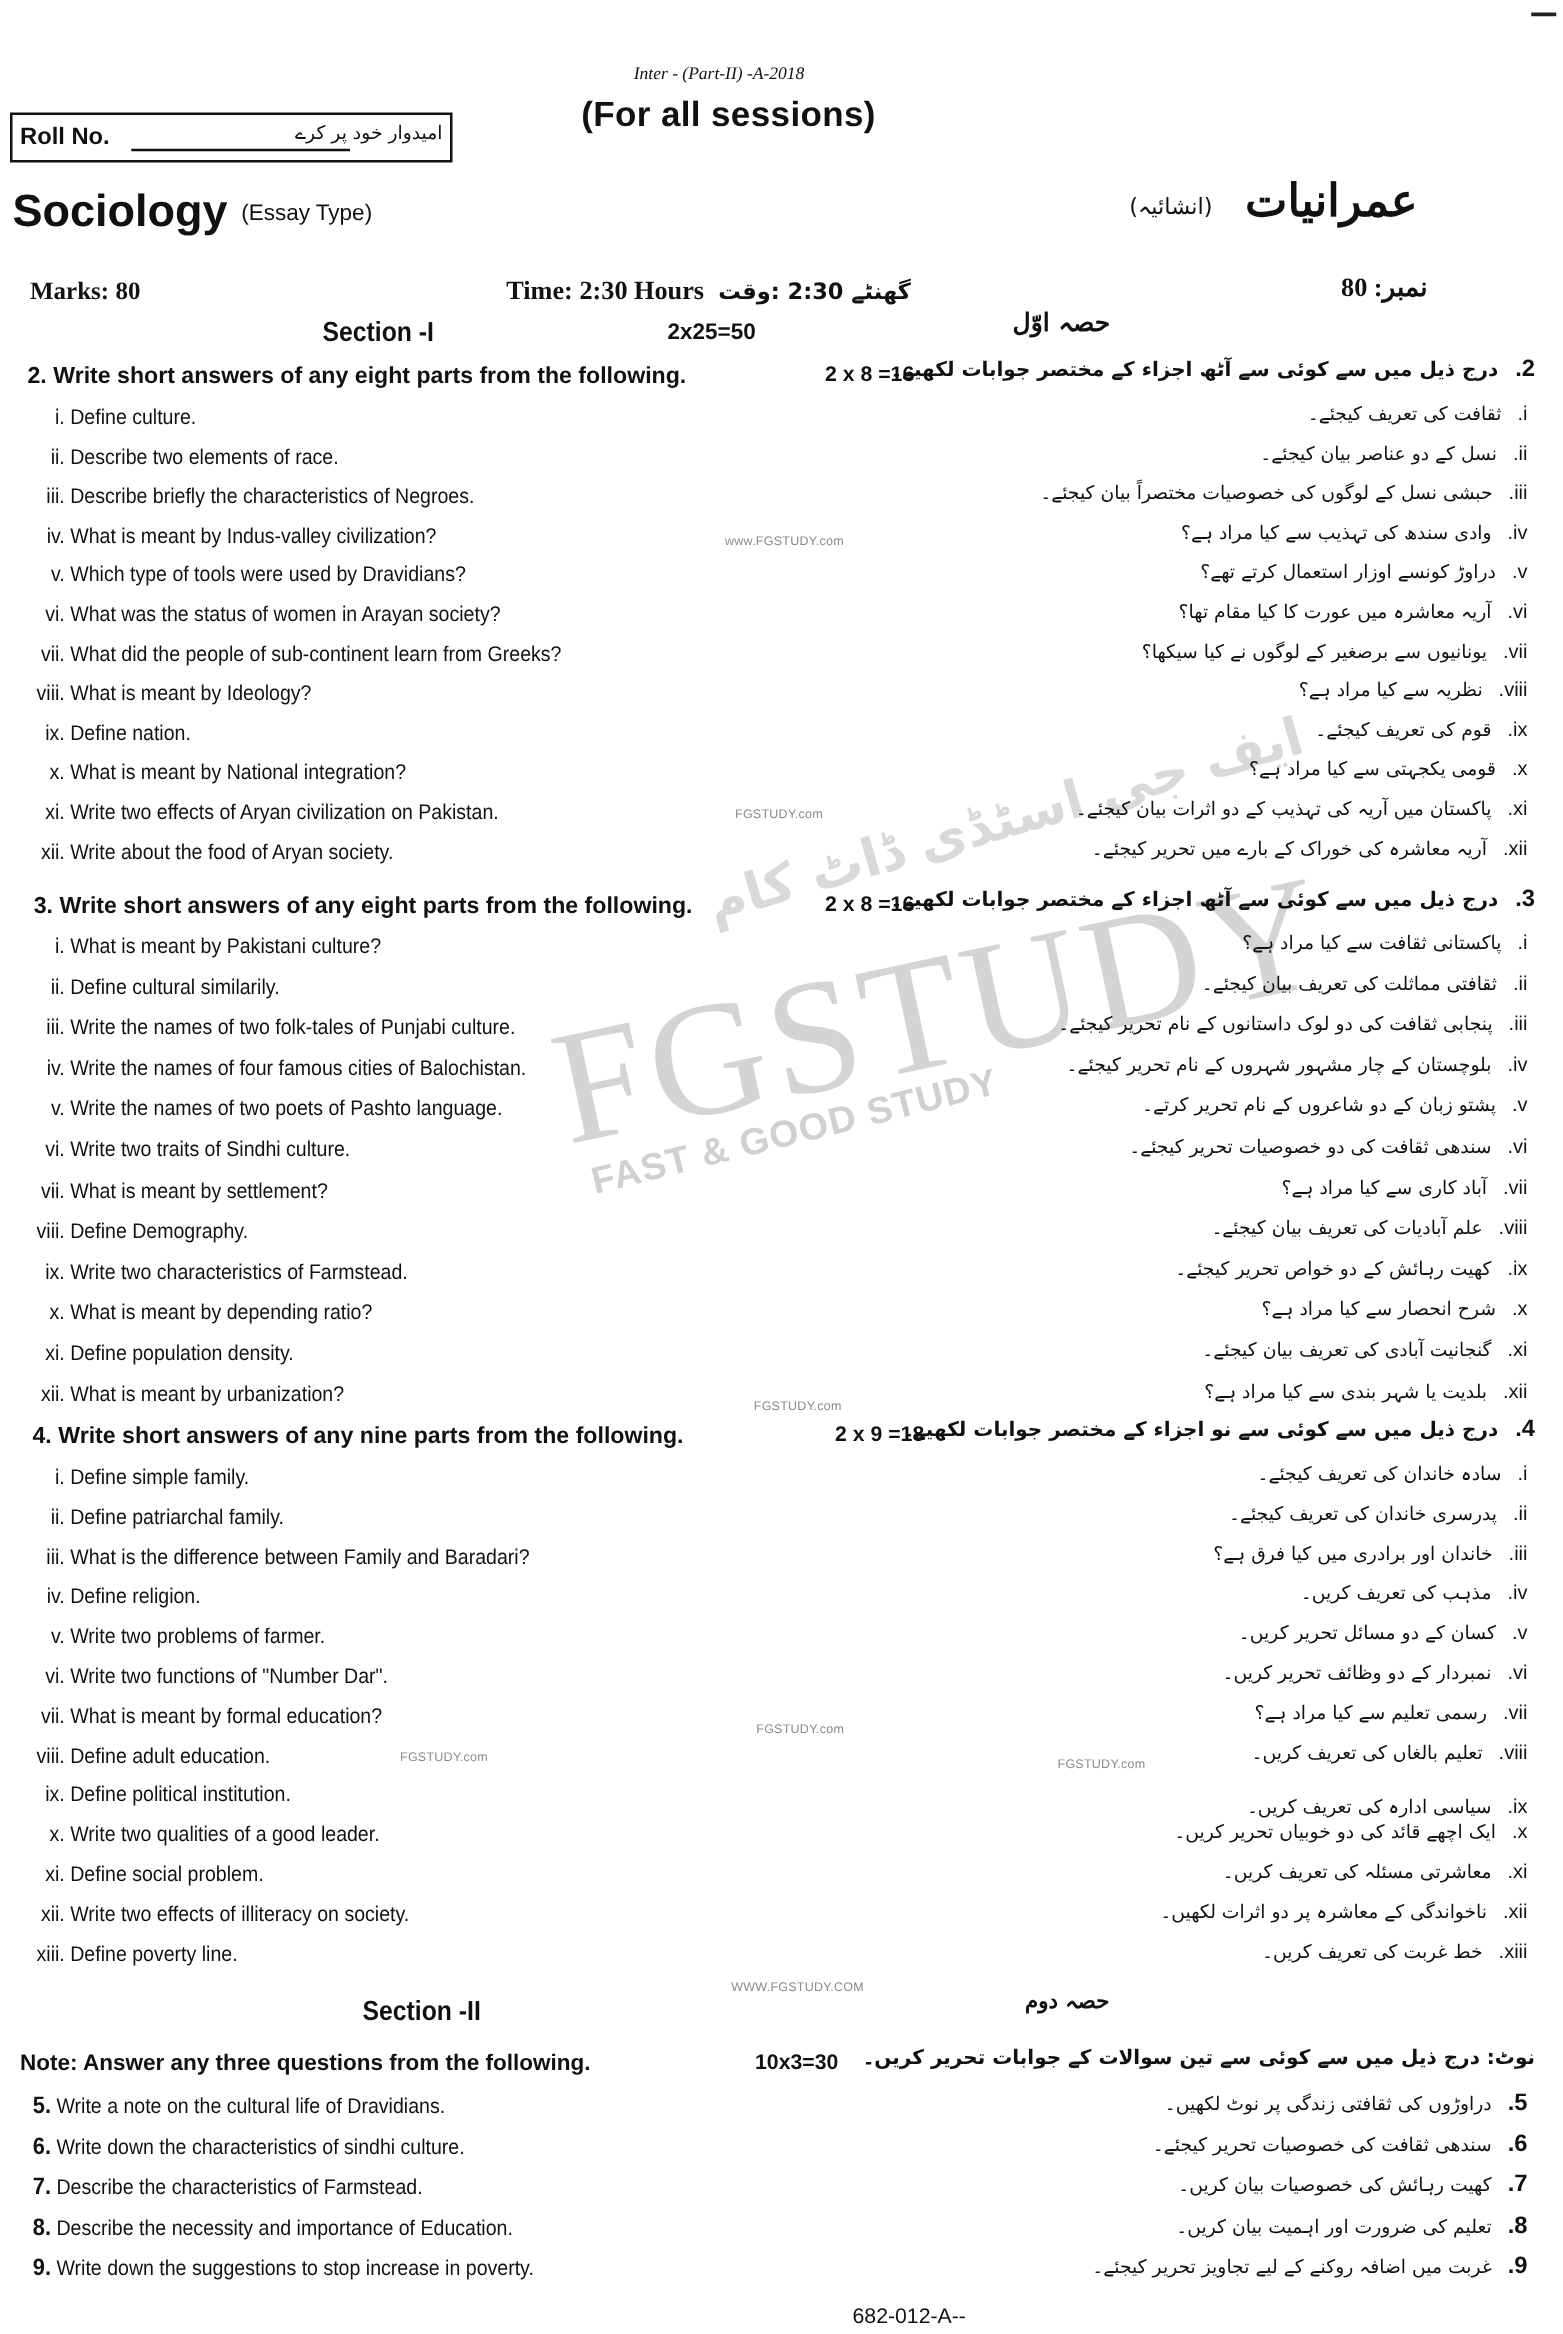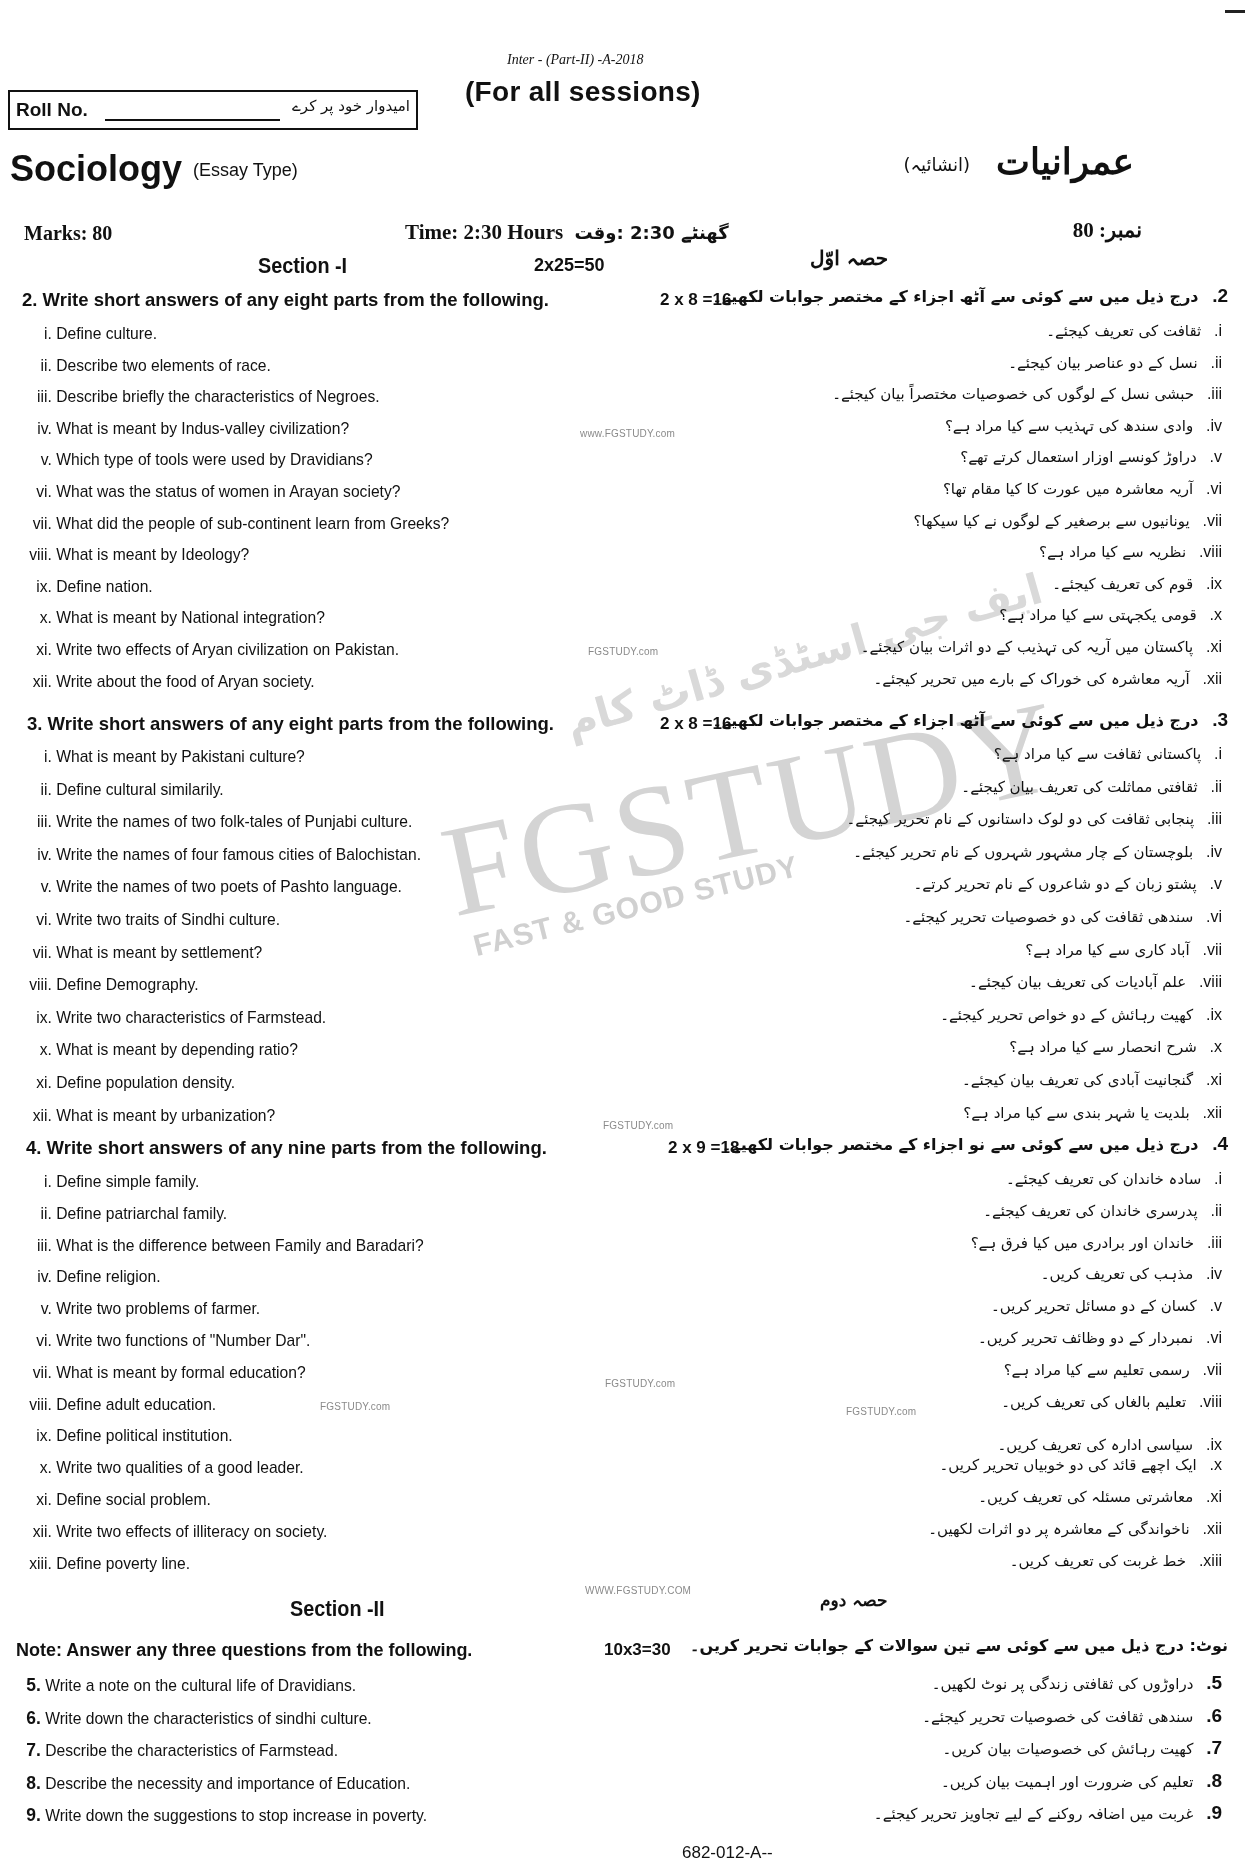--- a/index.html
+++ b/index.html
@@ -1,21 +1,21 @@
 <!DOCTYPE html>
 <html><head>
 <meta charset="utf-8">
 <style>
   html, body { margin: 0; padding: 0; background: #ffffff; }
   body { width: 1250px; height: 1867px; position: relative; overflow: hidden; color: #111; font-family: "Liberation Sans", sans-serif; }
   .abs { position: absolute; white-space: nowrap; }
   .corner-mark { left: 1225px; top: 10px; width: 20px; height: 3px; background: #222; }
   .paper-code { left: 507px; top: 52px; font-family: "Liberation Serif", serif; font-style: italic; font-size: 14px; }
   .sessions { left: 465px; top: 76px; font-weight: bold; font-size: 28px; letter-spacing: 0.3px; }
-  .roll-box { left: 8px; top: 90px; width: 410px; height: 40px; border: 2px solid #111; box-sizing: border-box; }
+  .roll-box { left: 8px; top: 90px; width: 354px; height: 40px; border: 2px solid #111; box-sizing: border-box; }
   .roll-label { position: absolute; left: 6px; top: 7px; font-weight: bold; font-size: 19px; }
   .roll-line { position: absolute; left: 95px; top: 27px; width: 175px; border-bottom: 2px solid #111; }
   .roll-urdu { position: absolute; right: 6px; top: 5px; font-family: "DejaVu Sans", sans-serif; font-size: 15px; direction: rtl; }
   .subject { left: 10px; top: 148px; font-family: Liberation Sans, sans-serif; font-weight: bold; font-size: 36px; }
   .subject-type { left: 193px; top: 160px; font-size: 18px; }
   .urdu-title { right: 116px; top: 140px; font-family: "DejaVu Serif", serif; font-weight: bold; font-size: 36px; direction: rtl; }
   .urdu-type { right: 280px; top: 154px; font-family: "DejaVu Sans", sans-serif; font-size: 18px; direction: rtl; }
   .marks { left: 24px; top: 222px; font-family: "Liberation Serif", serif; font-weight: bold; font-size: 20px; }
   .time { left: 405px; top: 220px; font-family: "Liberation Serif", serif; font-weight: bold; font-size: 21px; }
   .urdu-marks { right: 108px; top: 218px; font-family: "Liberation Serif", serif; font-weight: bold; font-size: 21px; direction: rtl; margin-left: 40px; }

